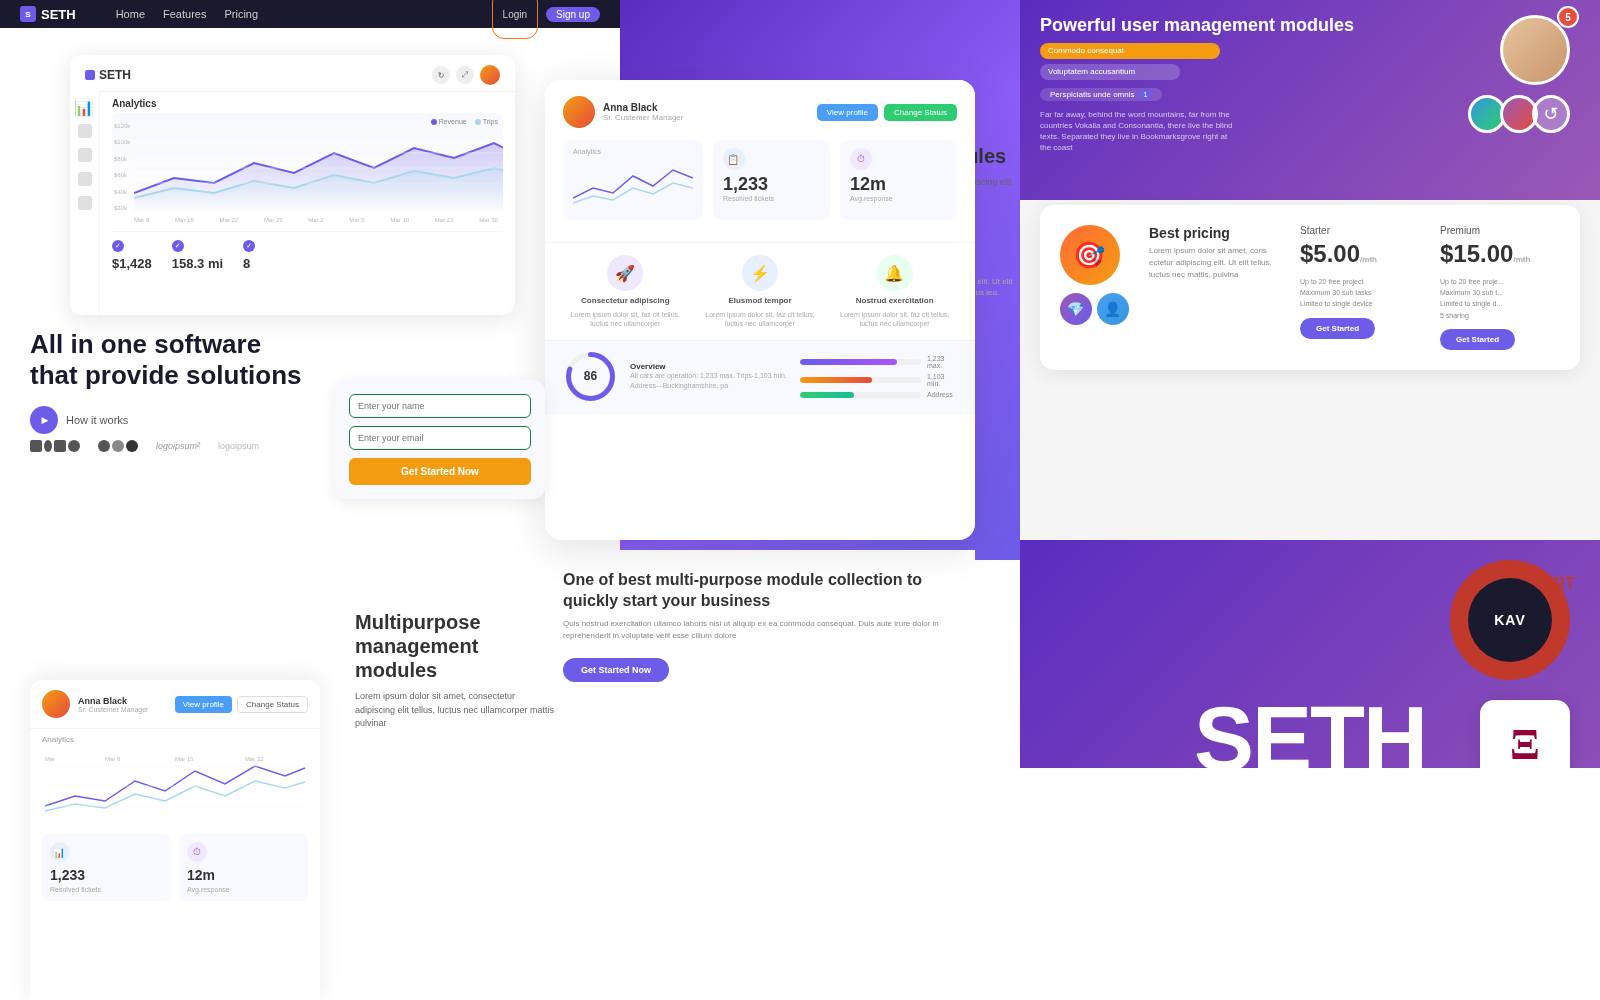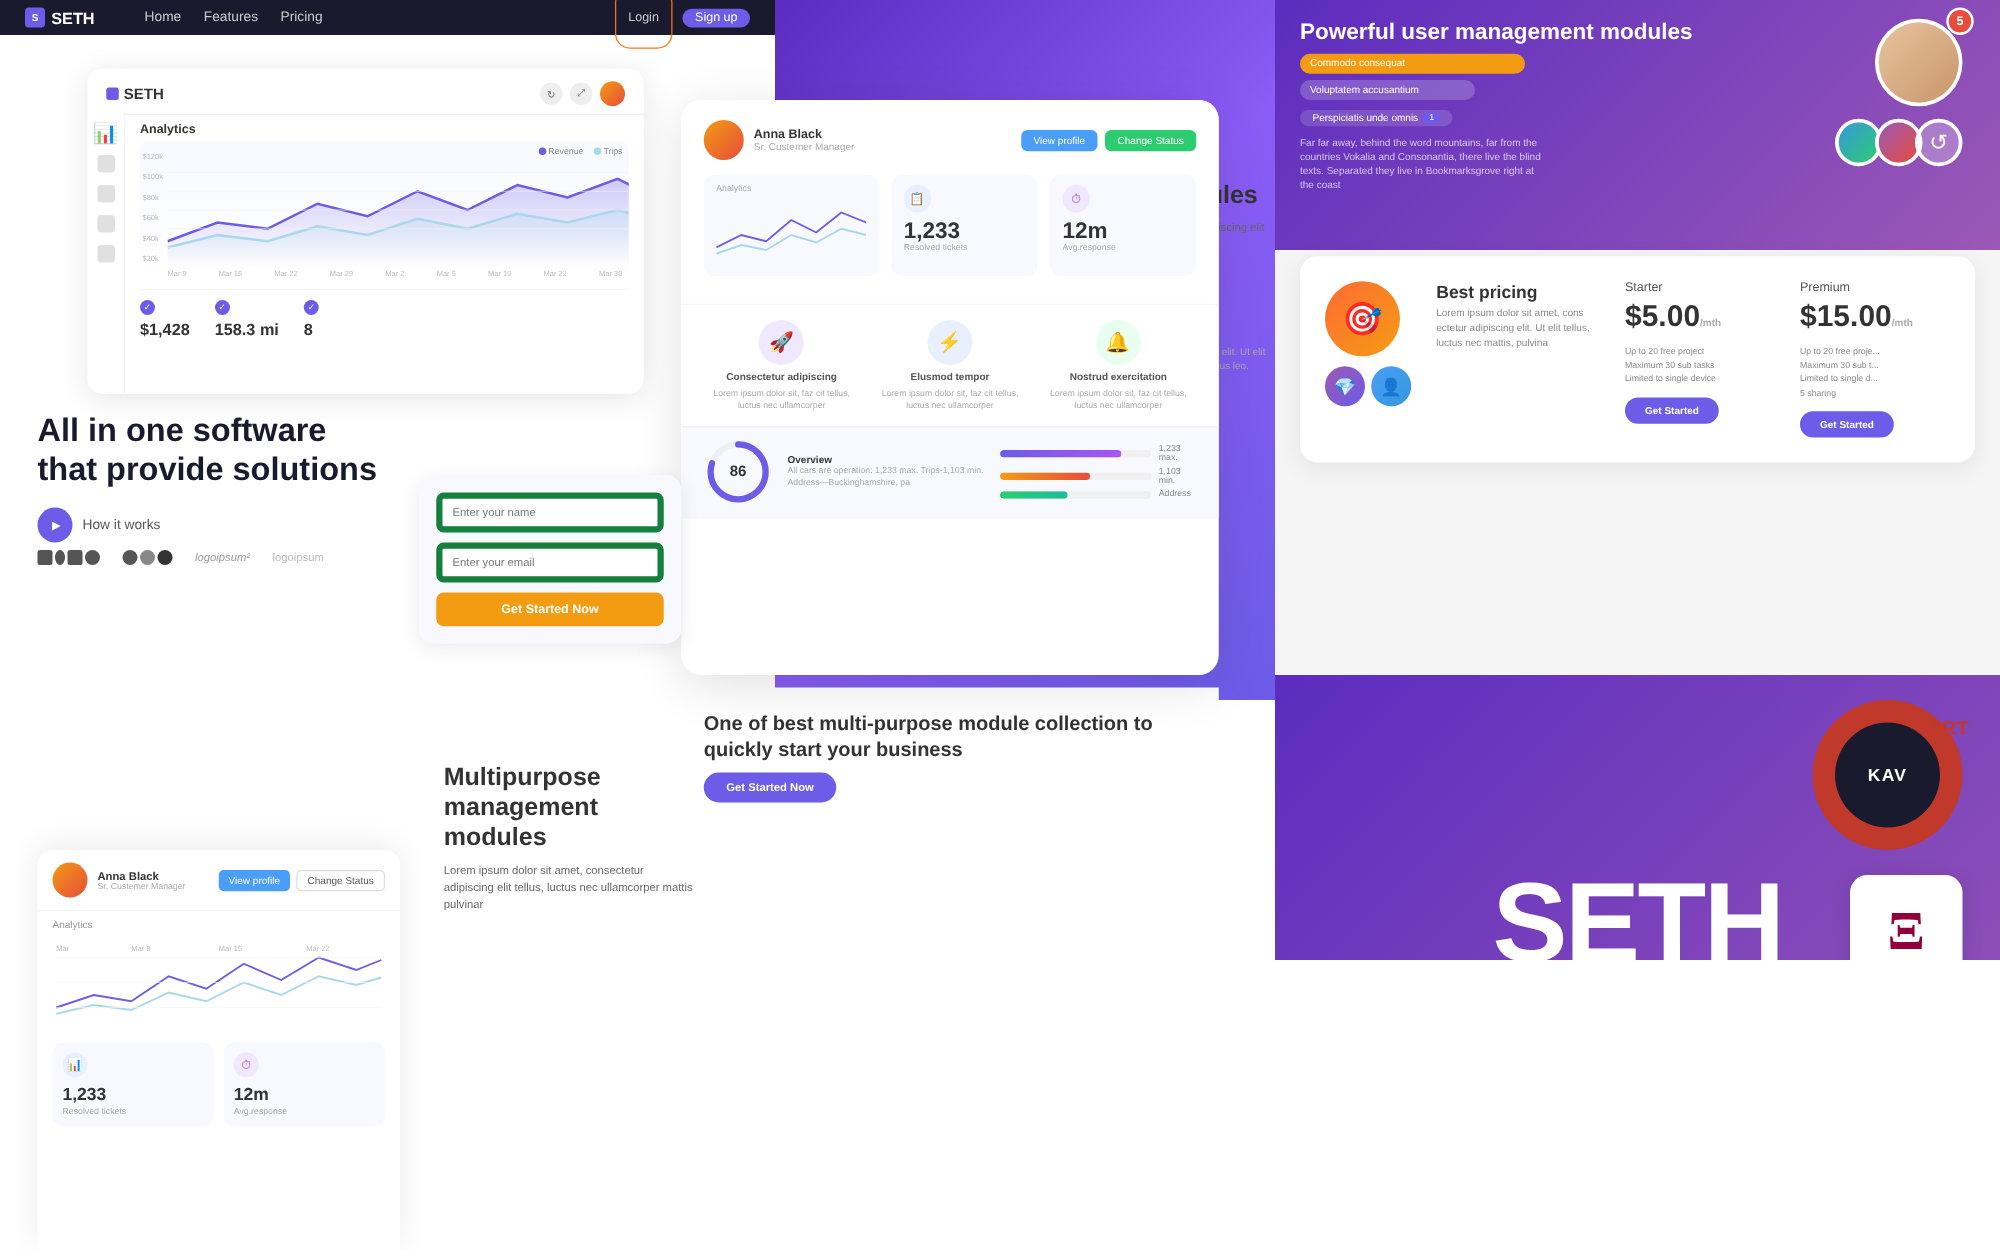--- a/index.html
+++ b/index.html
@@ -231,21 +231,21 @@
       width: 210px;
       background: #f8f8ff;
       border-radius: 12px;
       padding: 14px 14px 14px;
       z-index: 9;
       box-shadow: 0 4px 16px rgba(0,0,0,0.08);
     }
     .form-input {
       width: 100%;
       background: #fff;
-      border: 5px solid #15803d;
+      border: 1px solid #15803d;
       border-radius: 6px;
       padding: 6px 8px;
       font-size: 9px;
       color: #bbb;
       margin-bottom: 8px;
     }
     .form-submit {
       width: 100%;
       background: #f39c12;
       color: #fff;
@@ -859,20 +859,21 @@
     <div class="module-icon" style="background:#e8f0ff;">☁️</div>
     <div class="module-icon" style="background:#f0e8ff;">📊</div>
     <div class="module-icon" style="background:#e8fff0;">🔔</div>
   </div>
   <div style="font-size:9px;font-weight:700;color:#333;margin-bottom:3px;">Consectetur adipiscing</div>
   <div class="module-sub-desc">Lorem ipsum dolor sit amet, consectetur adipiscing elit. Ut elit cit cit, luctus nec ullamcorper mattis, pulvinar dapibus leo.</div>
 </div>
 
 <div class="best-section">
   <div class="best-title">One of best multi-purpose module collection to quickly start your business</div>
+  <div class="best-desc">Quis nostrud exercitation ullamco laboris nisi ut aliquip ex ea commodo consequat. Duis aute irure dolor in reprehenderit in voluptate velit esse cillum dolore</div>
   <button class="best-btn">Get Started Now</button>
 </div>
 
 <div class="bottom-left-text">
   <div class="bl-title">Multipurpose management modules</div>
   <div class="bl-desc">Lorem ipsum dolor sit amet, consectetur adipiscing elit tellus, luctus nec ullamcorper mattis pulvinar</div>
 </div>
 
 <div class="right-panel">
 

